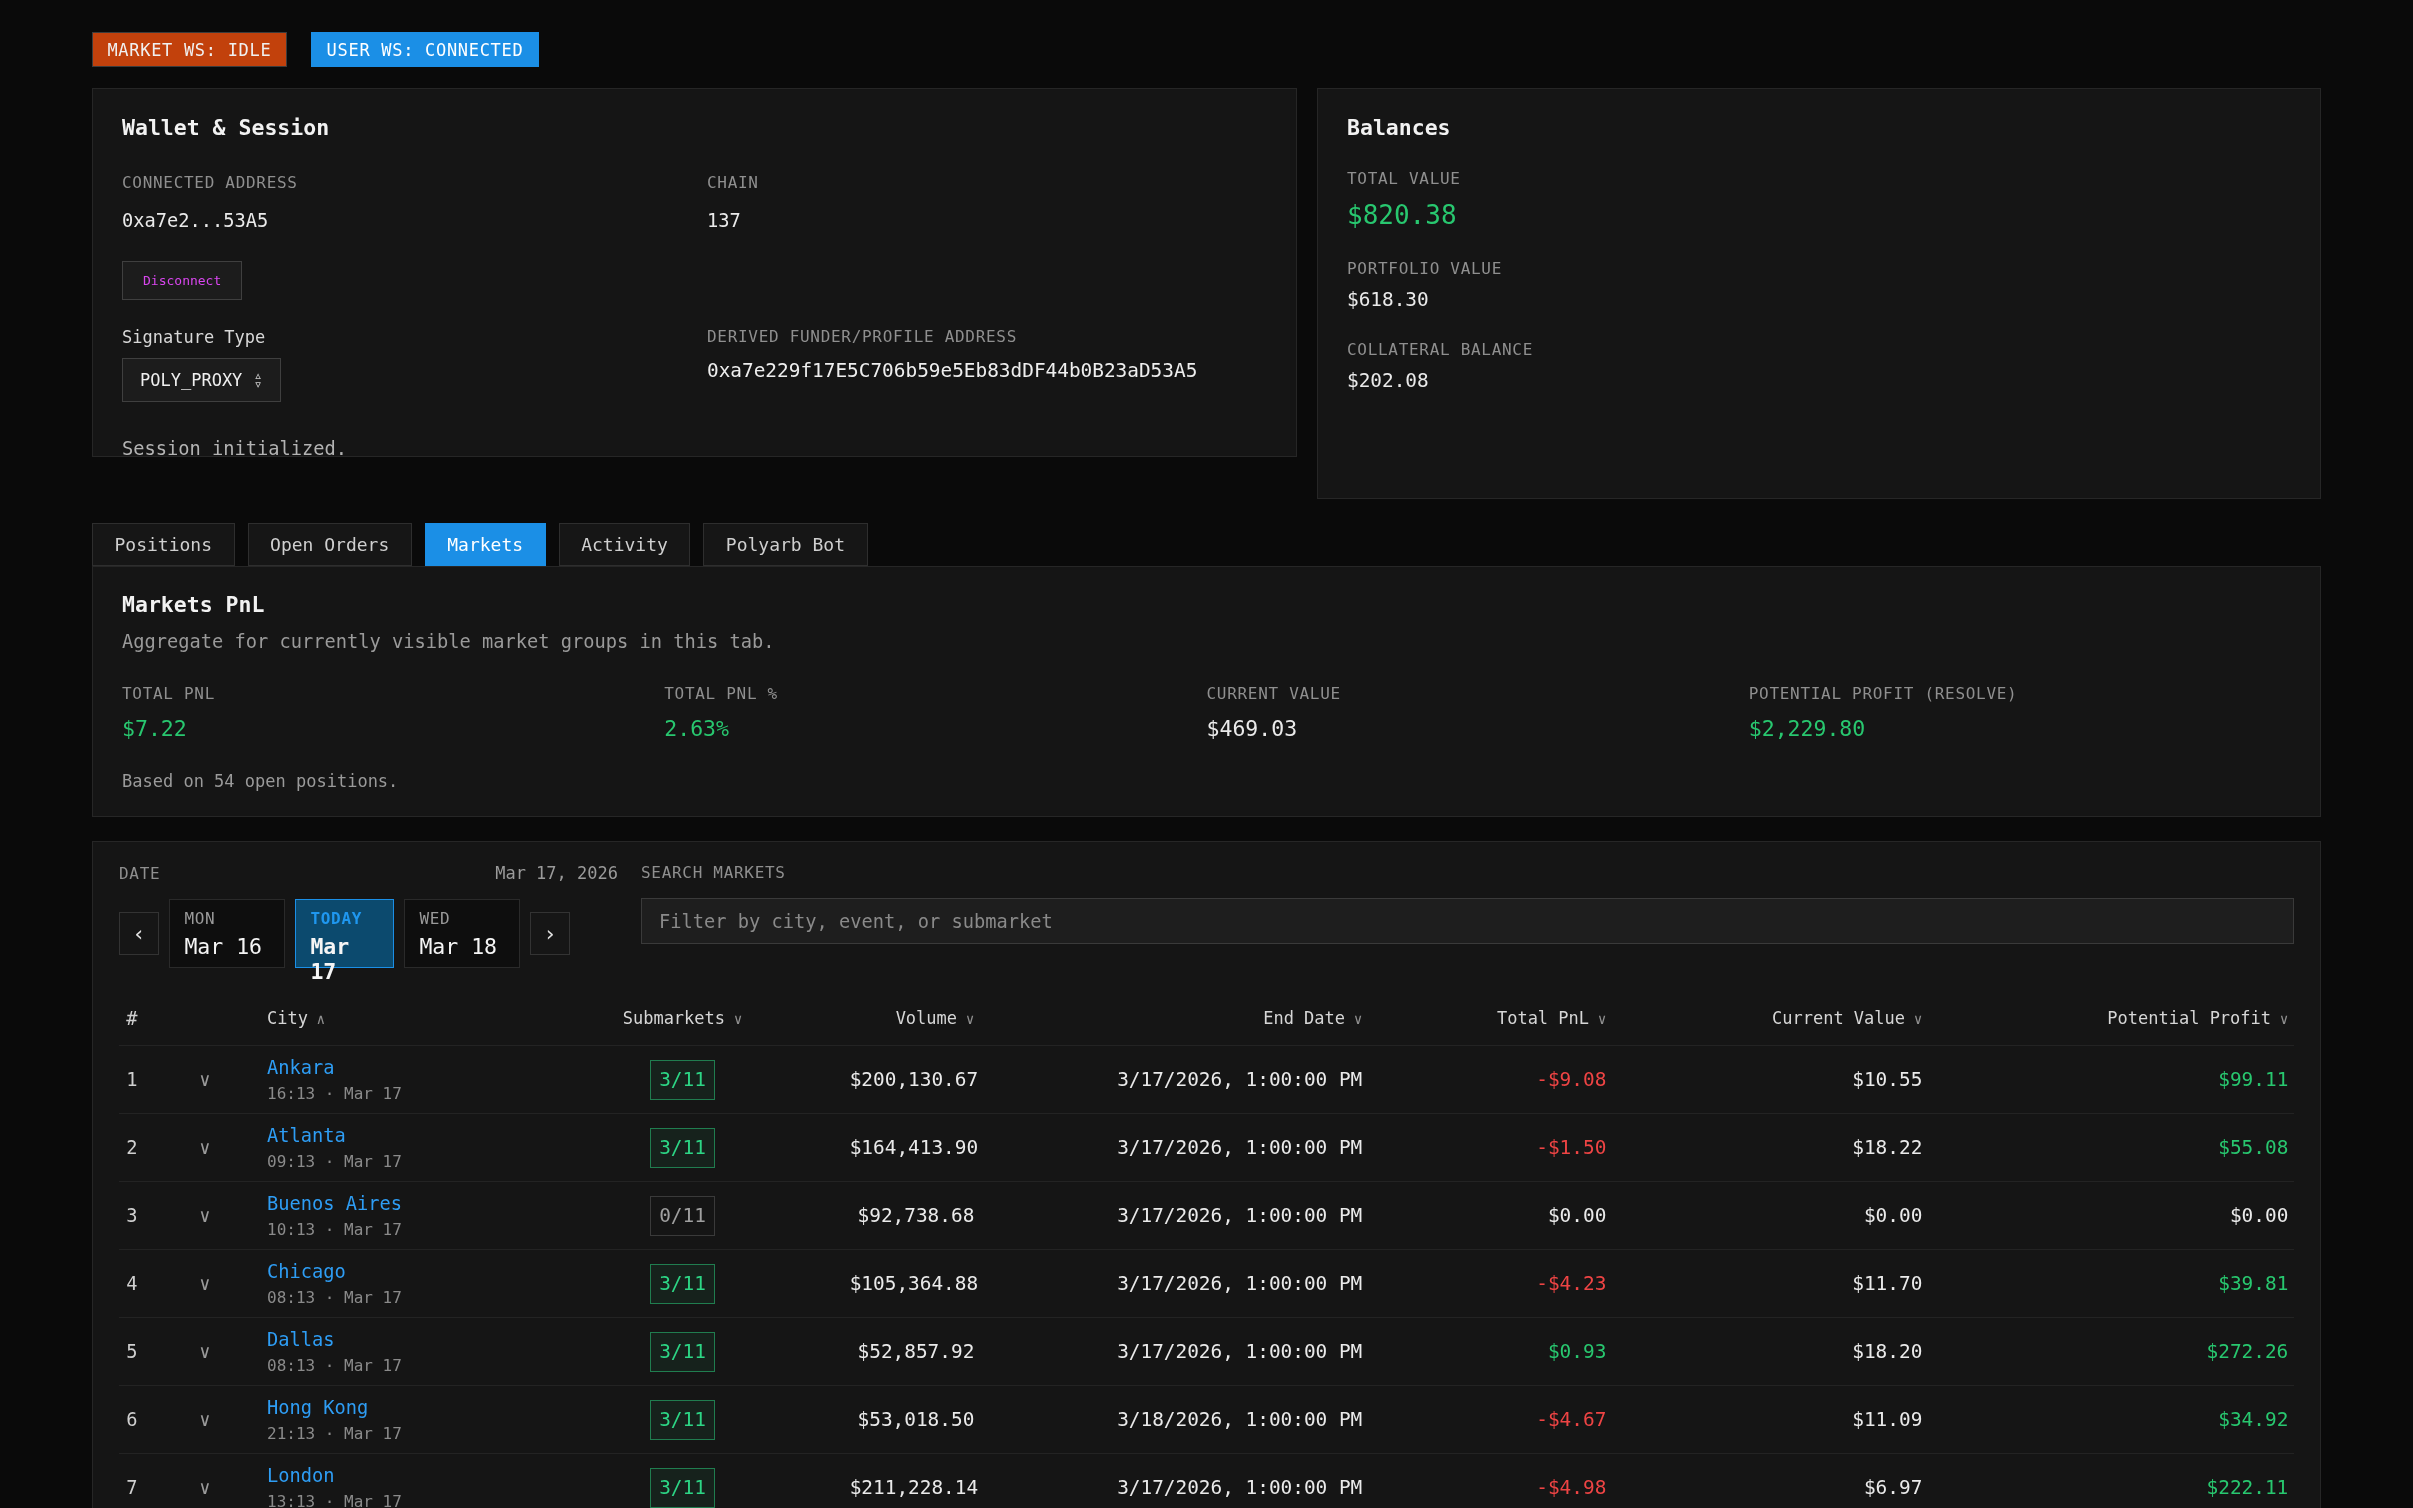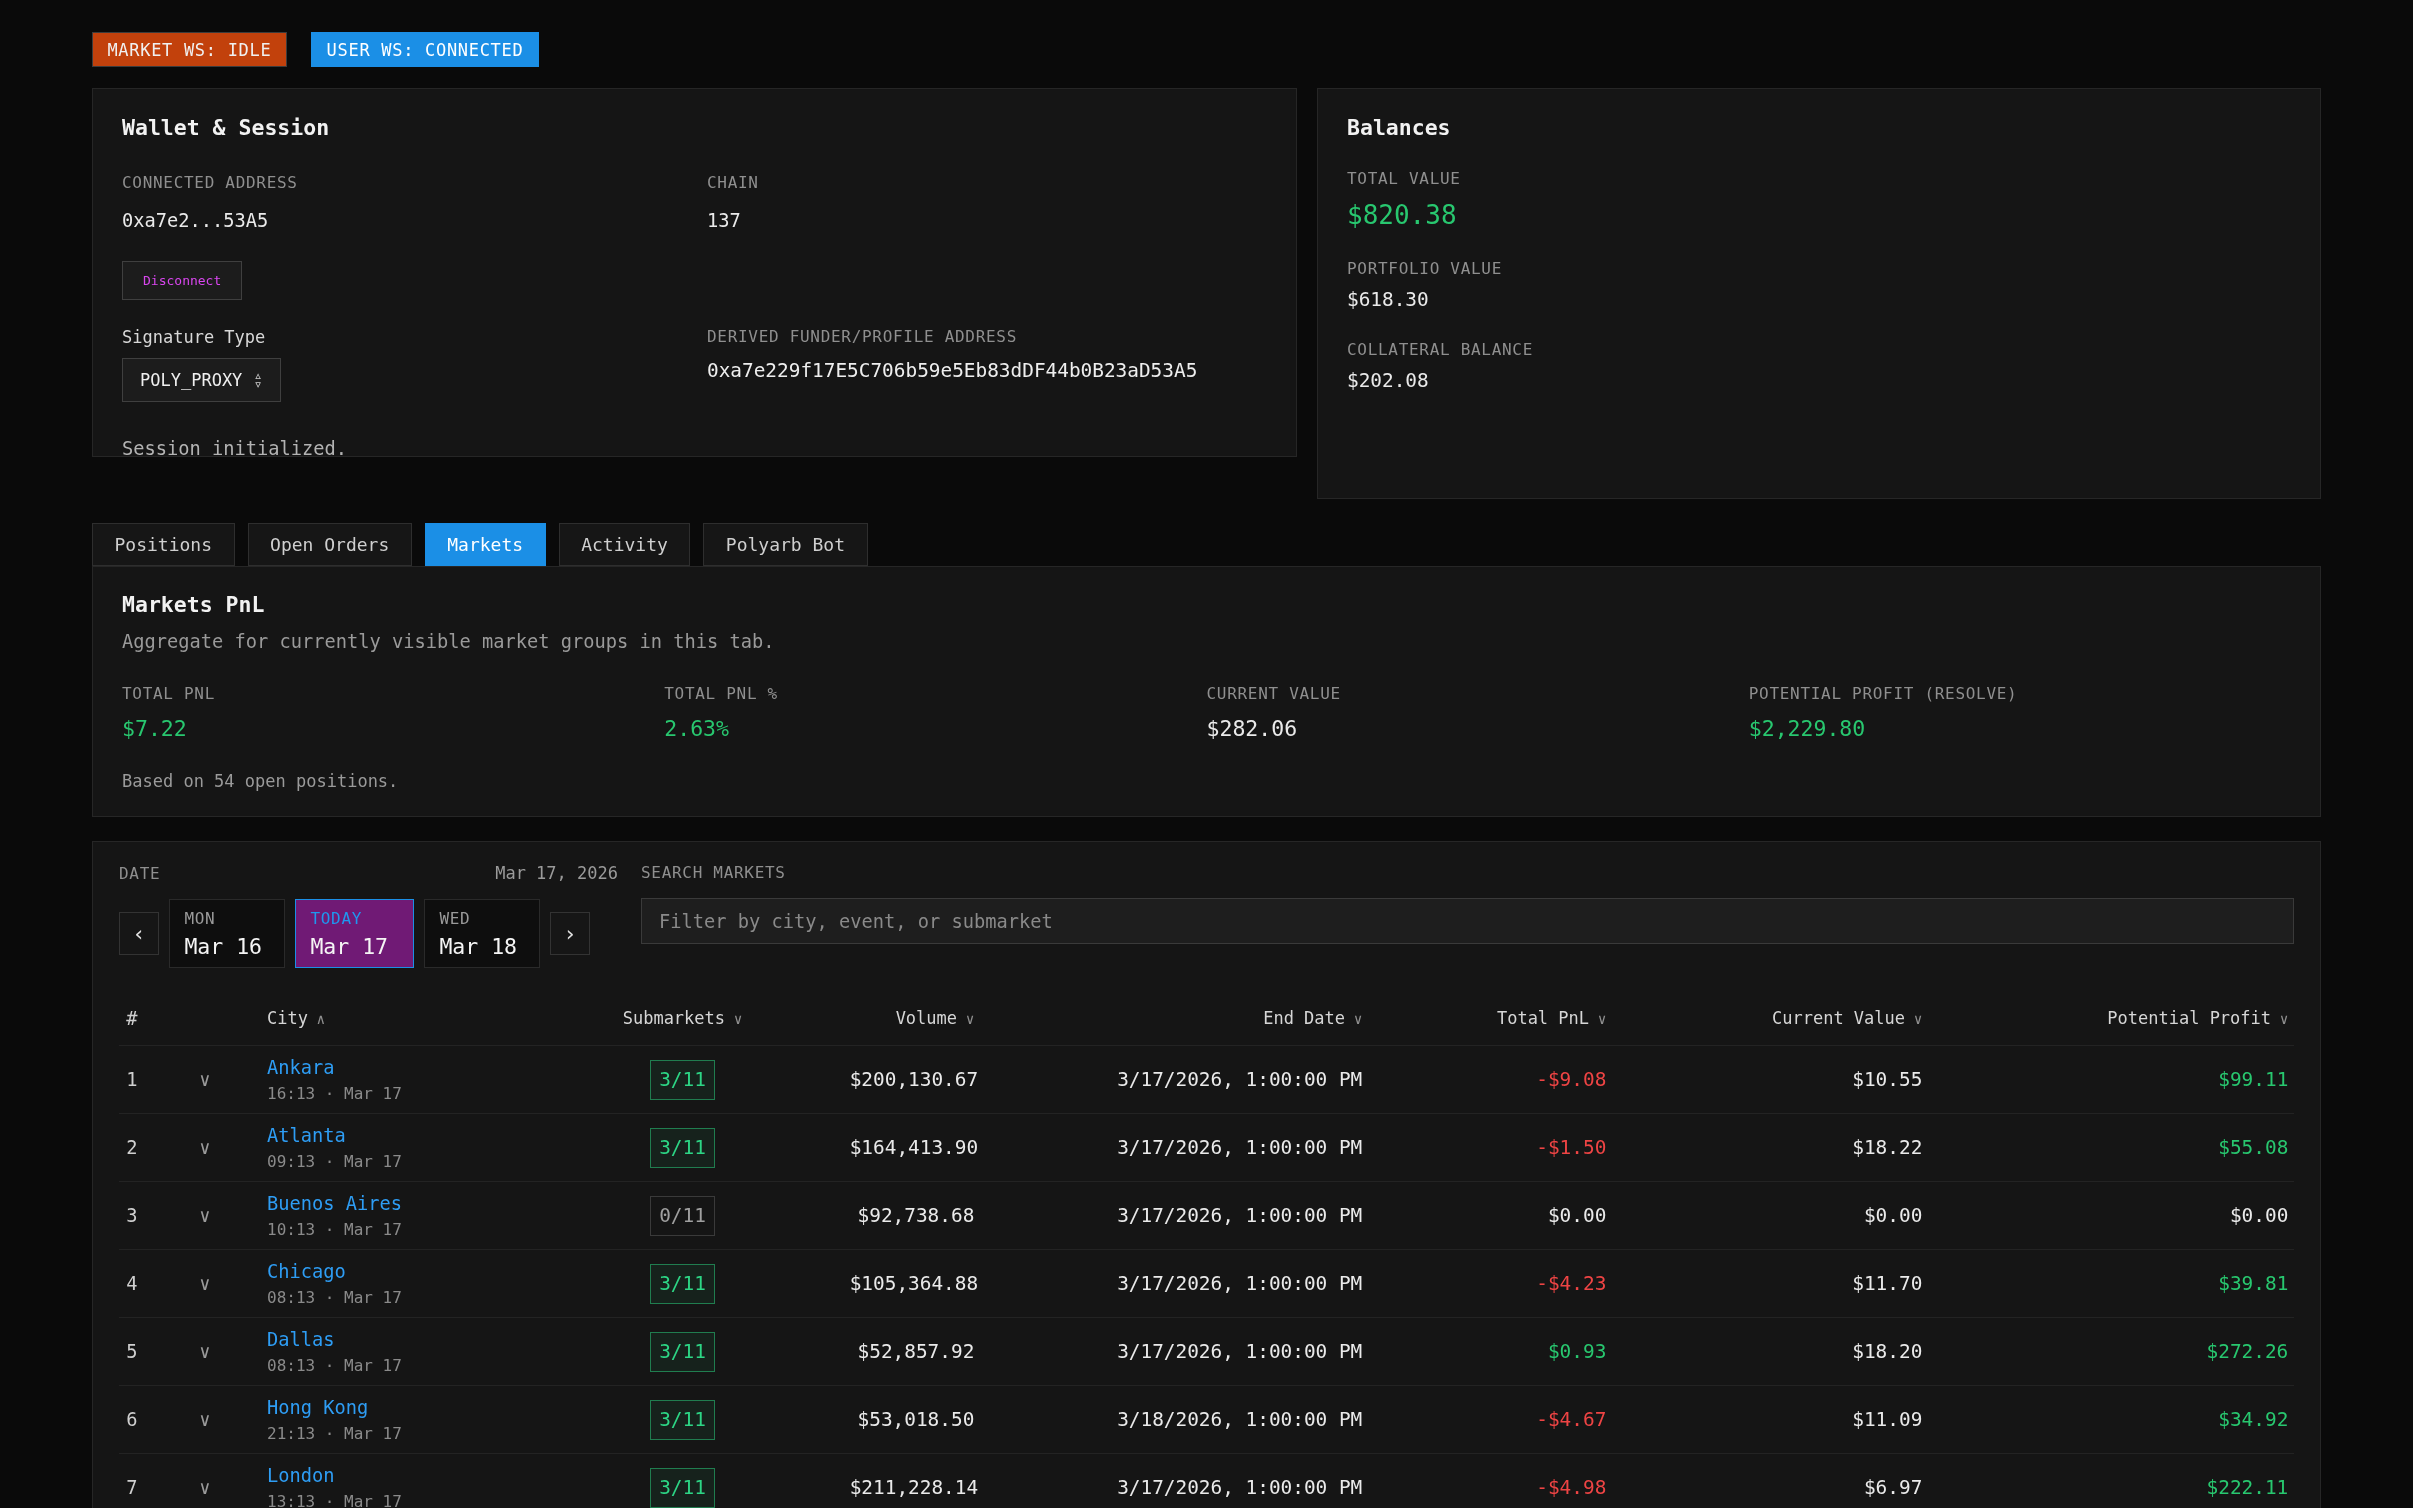--- a/index.html
+++ b/index.html
@@ -77,21 +77,21 @@
   .carousel { display:flex; gap:10px; align-items:center; margin-top:16px; height:69px; }
   .navbtn {
     width:40px; height:43px; background:#161616; border:1.4px solid #333333;
     color:#e0e0e0; font-size:21.5px; display:flex; align-items:center; justify-content:center;
     cursor:pointer; font-family:inherit;
   }
   .daycard {
     width:116px; height:69px; background:#0e0e0e; border:1.4px solid #2a2a2a;
     padding:8.6px 14.4px; cursor:pointer;
   }
-  .daycard.selected { width:119px; background:#701a75; border-color:#1b8fe6; }
+  .daycard.selected { width:99px; background:#0c4a6e; border-color:#1b8fe6;font-weight:bold; }
   .dow { font-size:16px; color:#9a9a9a; letter-spacing:0.7px; }
   .dow.today { color:#1f97ef; }
   .daydate { font-size:21.5px; color:#f5f5f5; margin-top:5.7px; }
   .searchwrap { margin-top:16px; }
   .search {
     width:100%; height:46px; background:#1e1e1e; border:1.4px solid #3a3a3a;
     color:#e6e6e6; font-size:18.7px; padding:0 17px; font-family:inherit; outline:none;
   }
   .search::placeholder { color:#8a8a8a; }
 
@@ -196,21 +196,21 @@
       <div>
         <div class="lbl">TOTAL PNL</div>
         <div class="statval pos">$7.22</div>
       </div>
       <div>
         <div class="lbl">TOTAL PNL %</div>
         <div class="statval pos">2.63%</div>
       </div>
       <div>
         <div class="lbl">CURRENT VALUE</div>
-        <div class="statval zero">$282.06</div>
+        <div class="statval zero">$469.03</div>
       </div>
       <div>
         <div class="lbl">POTENTIAL PROFIT (RESOLVE)</div>
         <div class="statval pos">$2,229.80</div>
       </div>
     </div>
     <div class="pnlfooter">Based on 54 open positions.</div>
   </div>
 
   <div class="panel browser">

